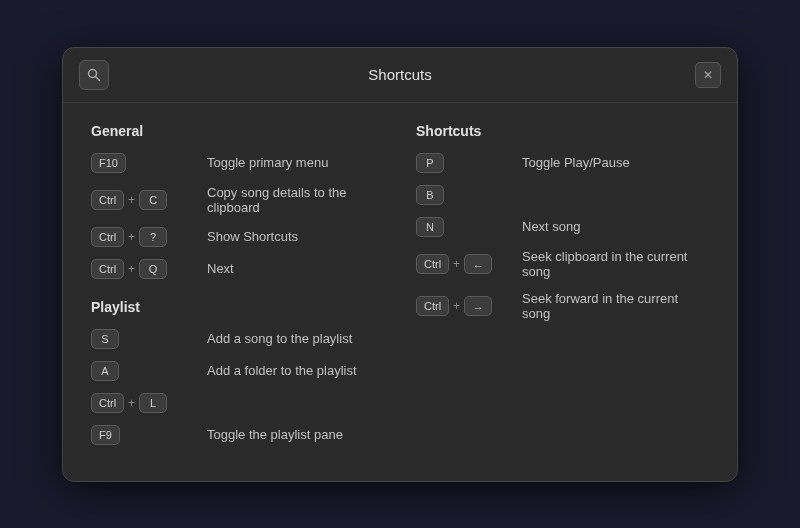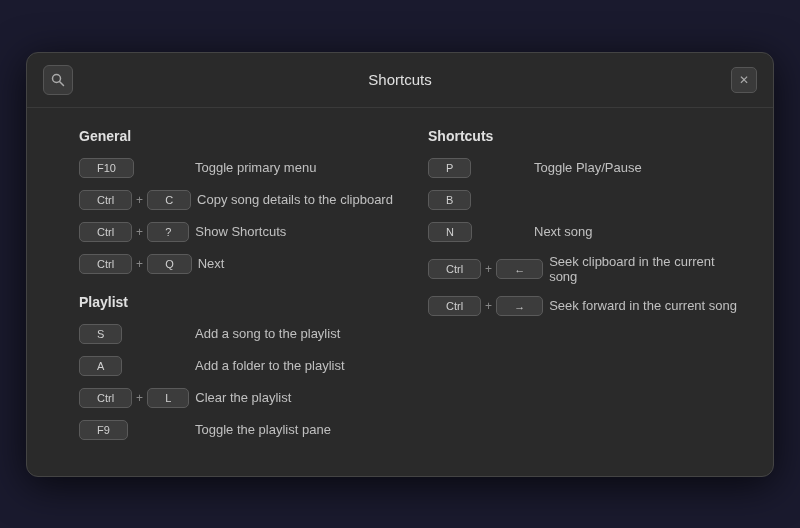--- a/index.html
+++ b/index.html
@@ -8,21 +8,21 @@
       display: flex;
       align-items: center;
       justify-content: center;
       width: 800px;
       height: 528px;
       font-family: -apple-system, BlinkMacSystemFont, 'Segoe UI', sans-serif;
     }
     .dialog {
       background: #2a2a2a;
       border-radius: 12px;
-      width: 748px;
+      width: 676px;
       min-height: 420px;
       border: 1px solid #444;
       overflow: hidden;
       box-shadow: 0 8px 40px rgba(0,0,0,0.7);
     }
     .dialog-header {
       display: flex;
       align-items: center;
       padding: 12px 16px;
       border-bottom: 1px solid #3a3a3a;
@@ -61,21 +61,20 @@
       justify-content: center;
       cursor: pointer;
       color: #aaa;
       font-size: 12px;
     }
     .dialog-content {
       padding: 20px 28px 24px;
       display: grid;
       grid-template-columns: 1fr 1fr;
       gap: 0 32px;
-      margin-left: 24px;
     }
     .section-title {
       color: #e0e0e0;
       font-size: 14px;
       font-weight: 700;
       margin-bottom: 14px;
     }
     .shortcut-row {
       display: flex;
       align-items: center;
@@ -88,21 +87,21 @@
       gap: 4px;
       min-width: 110px;
     }
     .key {
       background: #3c3c3c;
       border: 1px solid #5a5a5a;
       border-radius: 5px;
       color: #d0d0d0;
       font-size: 11px;
       font-weight: 500;
-      padding: 3px 17px;
+      padding: 3px 7px;
       min-width: 28px;
       text-align: center;
       display: inline-block;
     }
     .key-plus {
       color: #888;
       font-size: 12px;
     }
     .shortcut-label {
       color: #c0c0c0;
@@ -189,21 +188,20 @@
           </div>
           <span class="shortcut-label">Add a folder to the playlist</span>
         </div>
 
         <div class="shortcut-row">
           <div class="shortcut-keys">
             <span class="key">Ctrl</span>
             <span class="key-plus">+</span>
             <span class="key">L</span>
           </div>
-          <span class="shortcut-label">Clear the playlist</span>
         </div>
 
         <div class="shortcut-row">
           <div class="shortcut-keys">
             <span class="key">F9</span>
           </div>
           <span class="shortcut-label">Toggle the playlist pane</span>
         </div>
       </div>
     </div>

